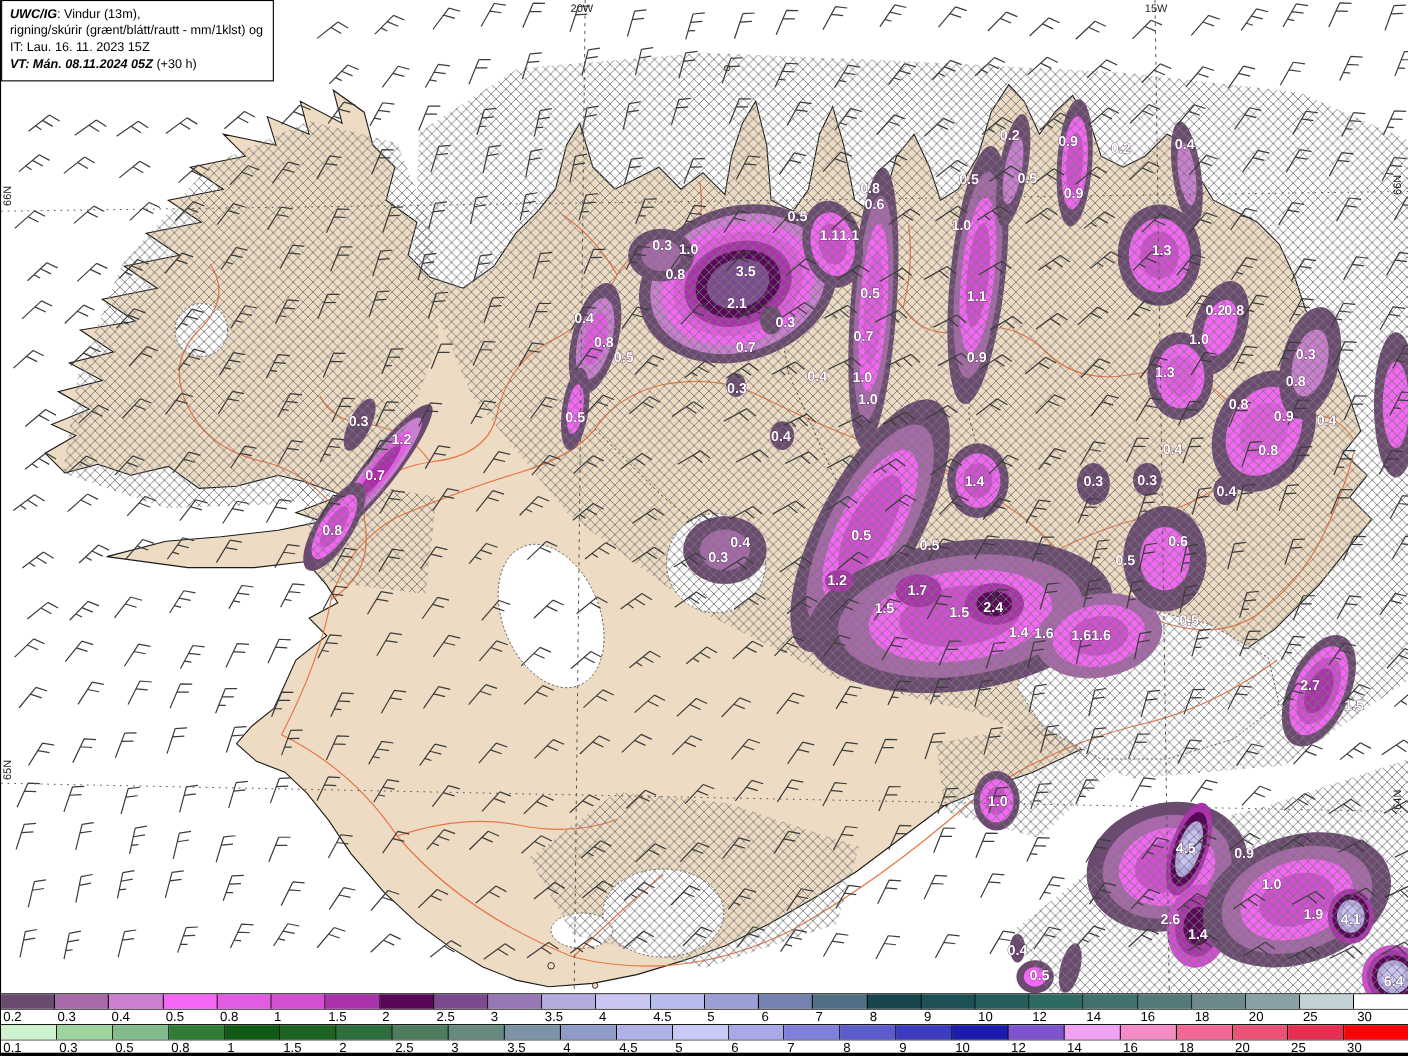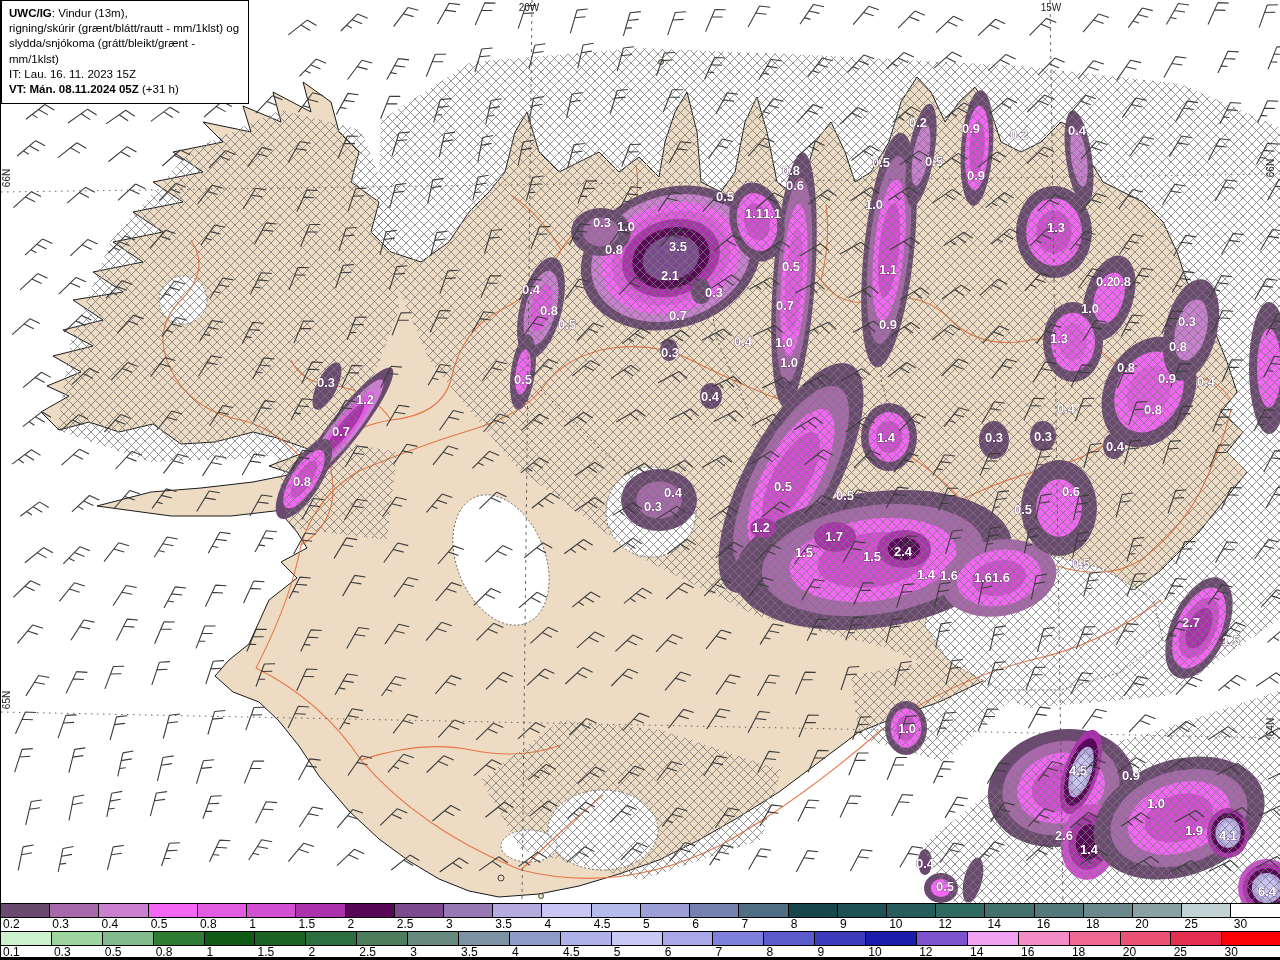--- a/index.html
+++ b/index.html
@@ -1,21 +1,21 @@
 <!DOCTYPE html>
 <html><head>
 <meta charset="utf-8">
 <style>
   html,body{margin:0;padding:0;background:#fff;}
   #frame{position:relative;width:1280px;height:960px;background:#fff;overflow:hidden;
          font-family:"Liberation Sans",sans-serif;border-left:1px solid #000;box-sizing:border-box;}
   #mapwrap{position:absolute;left:0;top:0;width:1280px;height:903px;}
   #titlebox{position:absolute;left:0;top:0;width:248px;background:#fff;border:1px solid #000;
             padding:5px 7px 6px 7px;font-size:11.5px;line-height:1.32;color:#000;z-index:5;box-sizing:border-box;}
-  #titlebox b{font-weight:bold;}
+  #titlebox b{font-weight:bold;font-style:italic;}
   .bars{position:absolute;left:0;width:1280px;}
   .bar{height:15px;border-top:1px solid #000;border-bottom:1px solid #000;box-sizing:border-box;
        display:flex;flex-direction:row;}
   .seg{height:100%;border-right:1px solid #000;box-sizing:border-box;flex:0 0 auto;}
   .barlab{position:relative;height:13px;background:#fff;font-size:12px;font-weight:500;color:#000;}
   .barlab span{position:absolute;top:-1px;white-space:nowrap;}
   #bars1{top:903px;}
   #bars2{top:931px;}
   #botline{position:absolute;left:0;top:957px;width:1280px;height:3px;background:#000;}
   text.plabel{fill:#fff;font-family:"Liberation Sans",sans-serif;font-size:13px;font-weight:bold;
@@ -848,23 +848,22 @@
           <text x="924" y="868" class="plabel">0.4</text>
           <text x="790" y="175" class="plabel">0.8</text>
           <text x="794" y="190" class="plabel">0.6</text>
         </g>
   </svg>
   </div>
 
   <div id="titlebox">
     <div><b>UWC/IG</b><span>: Vindur (13m),</span></div>
     <div>rigning/skúrir (grænt/blátt/rautt - mm/1klst) og</div>
-    <div>slydda/snjókoma (grátt/bleikt/grænt - mm/1klst)</div>
     <div>IT: Lau. 16. 11. 2023 15Z</div>
-    <div><b>VT: Mán. 08.11.2024 05Z</b><span> (+31 h)</span></div>
+    <div><b>VT: Mán. 08.11.2024 05Z</b><span> (+30 h)</span></div>
   </div>
 
   <div class="bars" id="bars1">
     <div class="bar" id="bar1">
         <div class="seg" style="width: 49.2308px; background: rgb(107, 74, 112);"></div>
         <div class="seg" style="width: 49.2308px; background: rgb(168, 105, 170);"></div>
         <div class="seg" style="width: 49.2308px; background: rgb(202, 127, 208);"></div>
         <div class="seg" style="width: 49.2308px; background: rgb(244, 102, 244);"></div>
         <div class="seg" style="width: 49.2308px; background: rgb(226, 92, 226);"></div>
         <div class="seg" style="width: 49.2308px; background: rgb(210, 79, 210);"></div>

